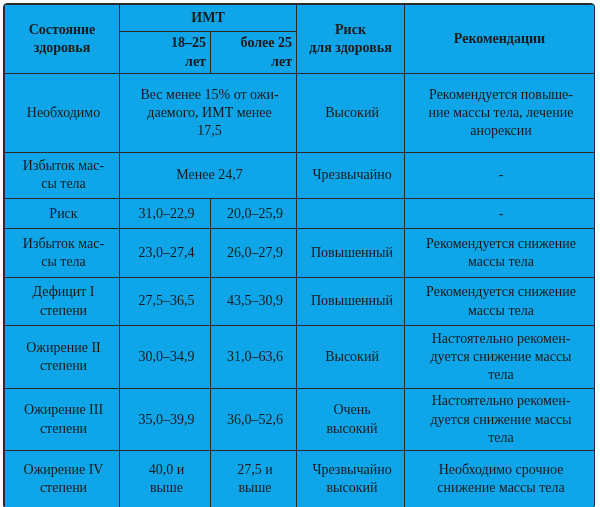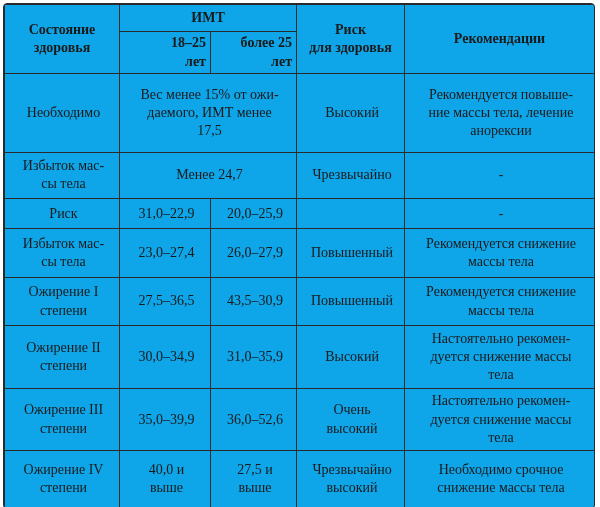--- a/index.html
+++ b/index.html
@@ -131,34 +131,34 @@
           <td>Избыток мас-
 сы тела</td>
           <td>23,0–27,4</td>
           <td>26,0–27,9</td>
           <td>Повышенный</td>
           <td>Рекомендуется снижение
 массы тела</td>
         </tr>
 
         <tr>
-          <td>Ожирение I
+          <td>Дефицит I
 степени</td>
           <td>27,5–36,5</td>
           <td>43,5–30,9</td>
           <td>Повышенный</td>
           <td>Рекомендуется снижение
 массы тела</td>
         </tr>
 
         <tr>
           <td>Ожирение II
 степени</td>
           <td>30,0–34,9</td>
-          <td>31,0–35,9</td>
+          <td>31,0–63,6</td>
           <td>Высокий</td>
           <td>Настоятельно рекомен-
 дуется снижение массы
 тела</td>
         </tr>
 
         <tr>
           <td>Ожирение III
 степени</td>
           <td>35,0–39,9</td>

